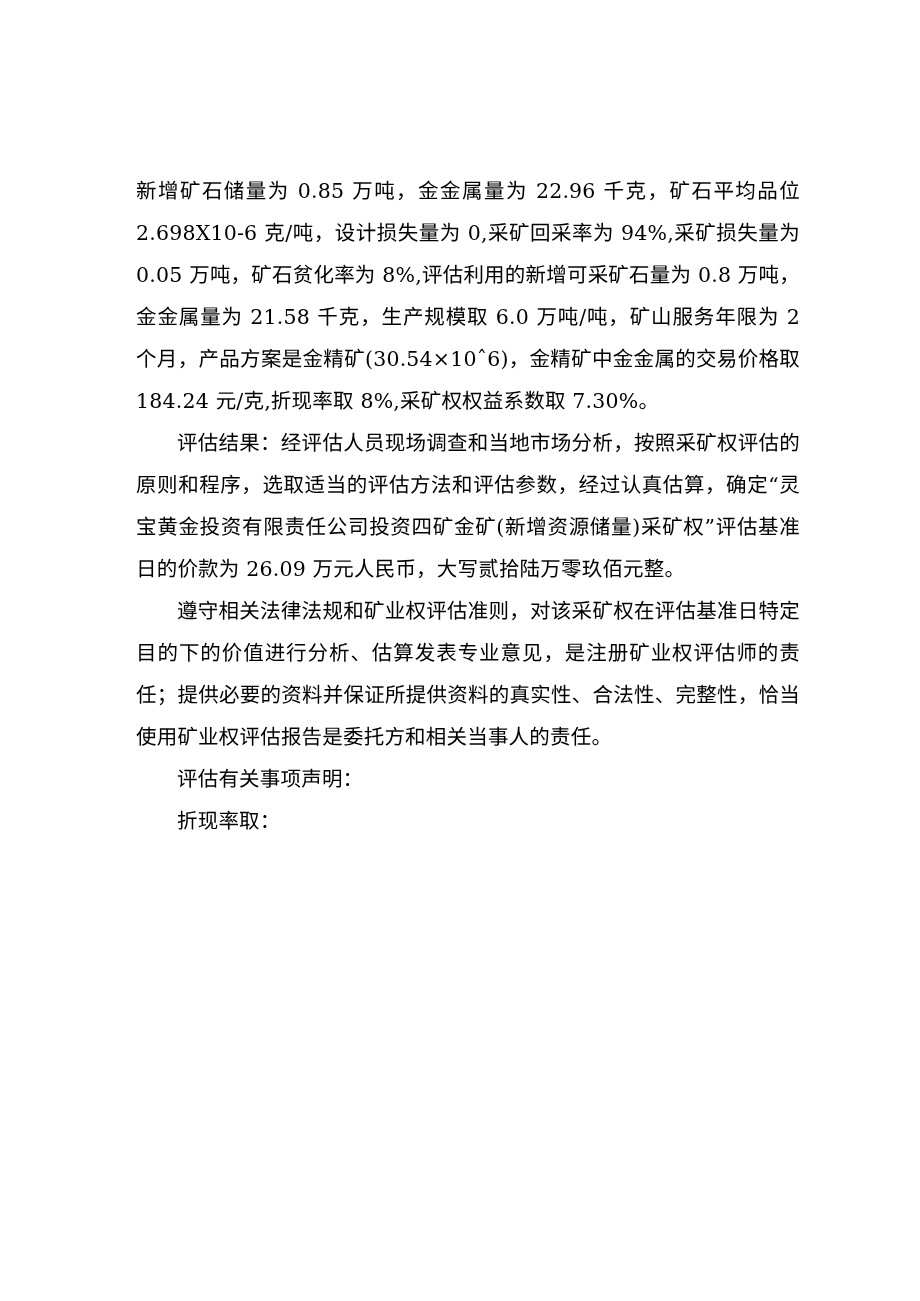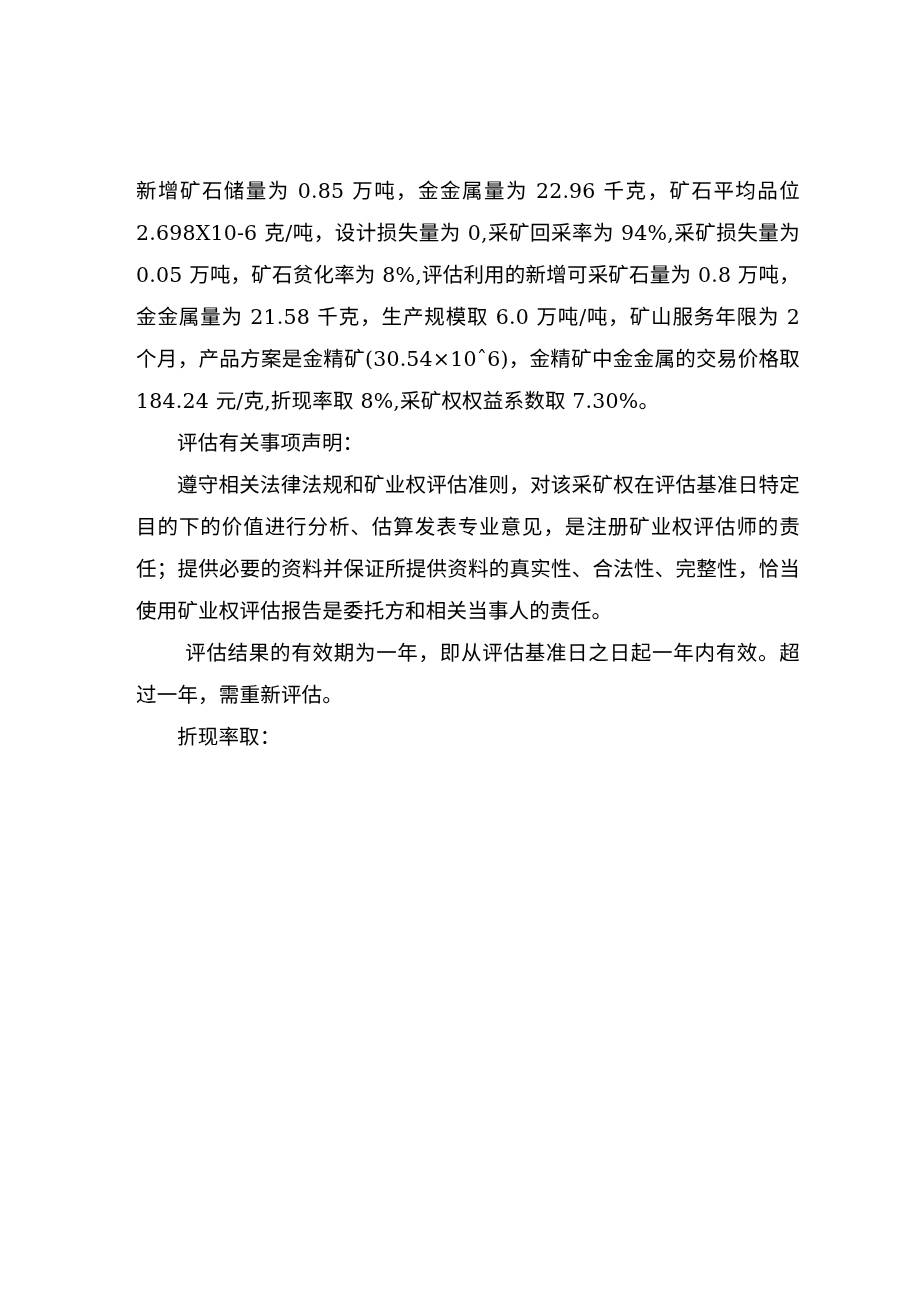--- a/index.html
+++ b/index.html
@@ -39,18 +39,18 @@
   p.para.small-indent {
     text-indent: 2.4em;
   }
 </style>
 </head>
 <body>
 
 <div class="page">
   <div class="doc-body">
     <p class="para noindent">新增矿石储量为 0.85 万吨，金金属量为 22.96 千克，矿石平均品位 2.698X10-6 克/吨，设计损失量为 0,采矿回采率为 94%,采矿损失量为 0.05 万吨，矿石贫化率为 8%,评估利用的新增可采矿石量为 0.8 万吨，金金属量为 21.58 千克，生产规模取 6.0 万吨/吨，矿山服务年限为 2 个月，产品方案是金精矿(30.54×10ˆ6)，金精矿中金金属的交易价格取 184.24 元/克,折现率取 8%,采矿权权益系数取 7.30%。</p>
+    <p class="para">评估结果：经评估人员现场调查和当地市场分析，按照采矿权评估的原则和程序，选取适当的评估方法和评估参数，经过认真估算，确定“灵宝黄金投资有限责任公司投资四矿金矿(新增资源储量)采矿权”评估基准日的价款为 26.09 万元人民币，大写贰拾陆万零玖佰元整。</p>
+    <p class="para">遵守相关法律法规和矿业权评估准则，对该采矿权在评估基准日特定目的下的价值进行分析、估算发表专业意见，是注册矿业权评估师的责任；提供必要的资料并保证所提供资料的真实性、合法性、完整性，恰当使用矿业权评估报告是委托方和相关当事人的责任。</p>
     <p class="para">评估有关事项声明：</p>
-    <p class="para">遵守相关法律法规和矿业权评估准则，对该采矿权在评估基准日特定目的下的价值进行分析、估算发表专业意见，是注册矿业权评估师的责任；提供必要的资料并保证所提供资料的真实性、合法性、完整性，恰当使用矿业权评估报告是委托方和相关当事人的责任。</p>
-    <p class="para small-indent"> 评估结果的有效期为一年，即从评估基准日之日起一年内有效。超过一年，需重新评估。</p>
     <p class="para">折现率取：</p>
   </div>
 </div>
 
 </body></html>

